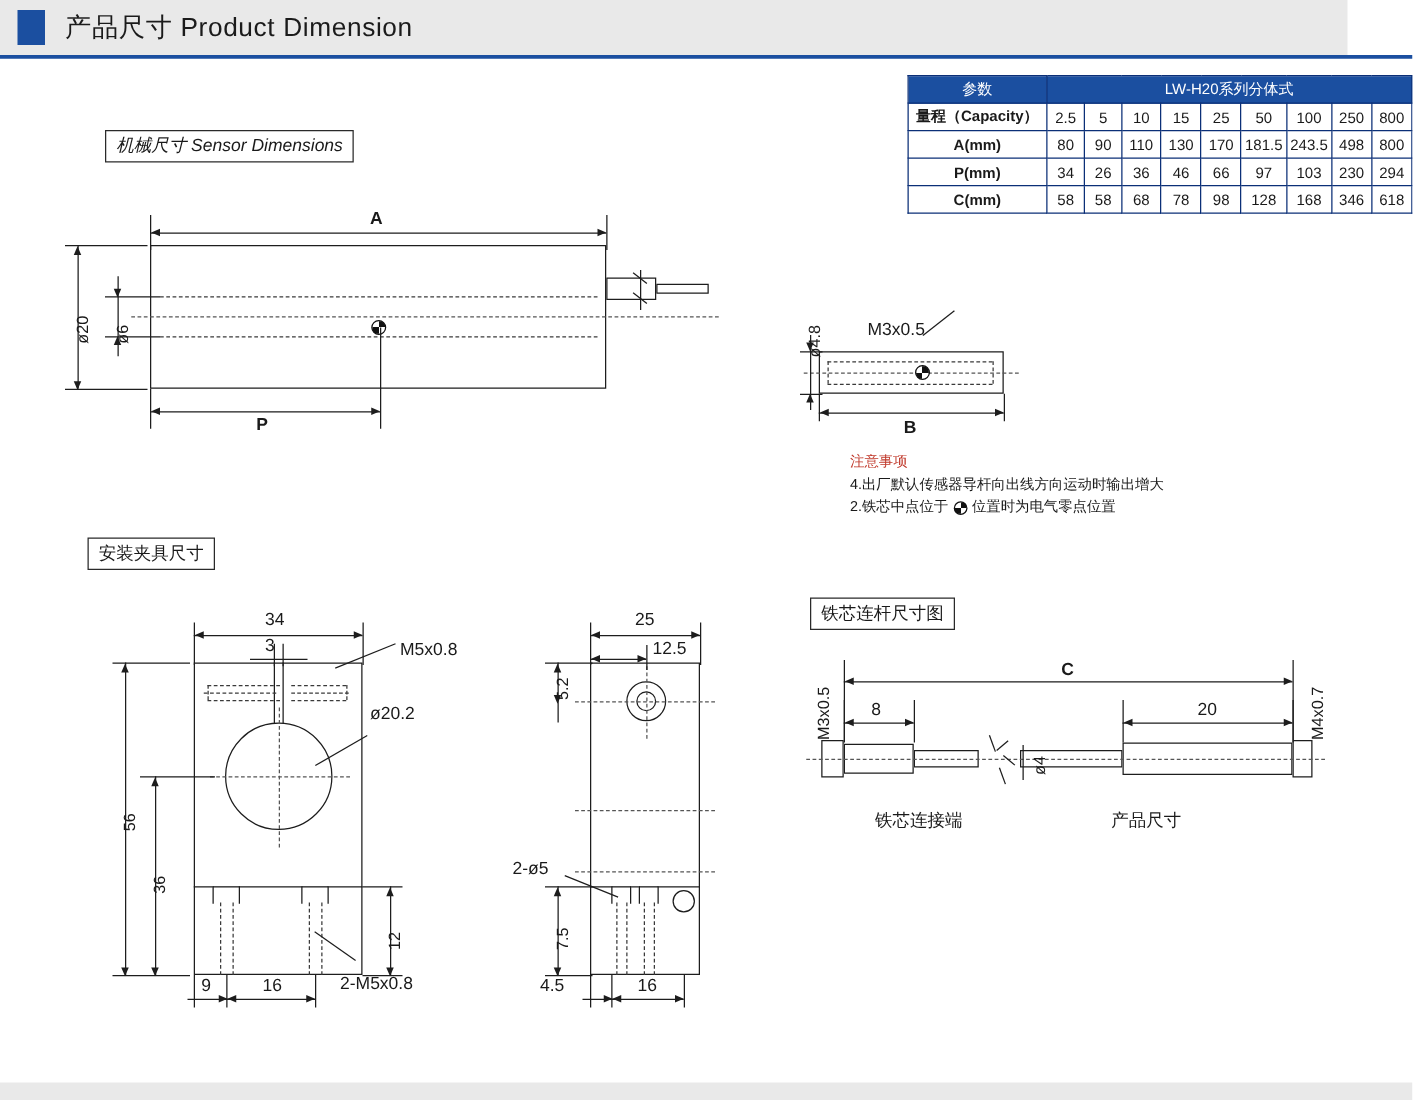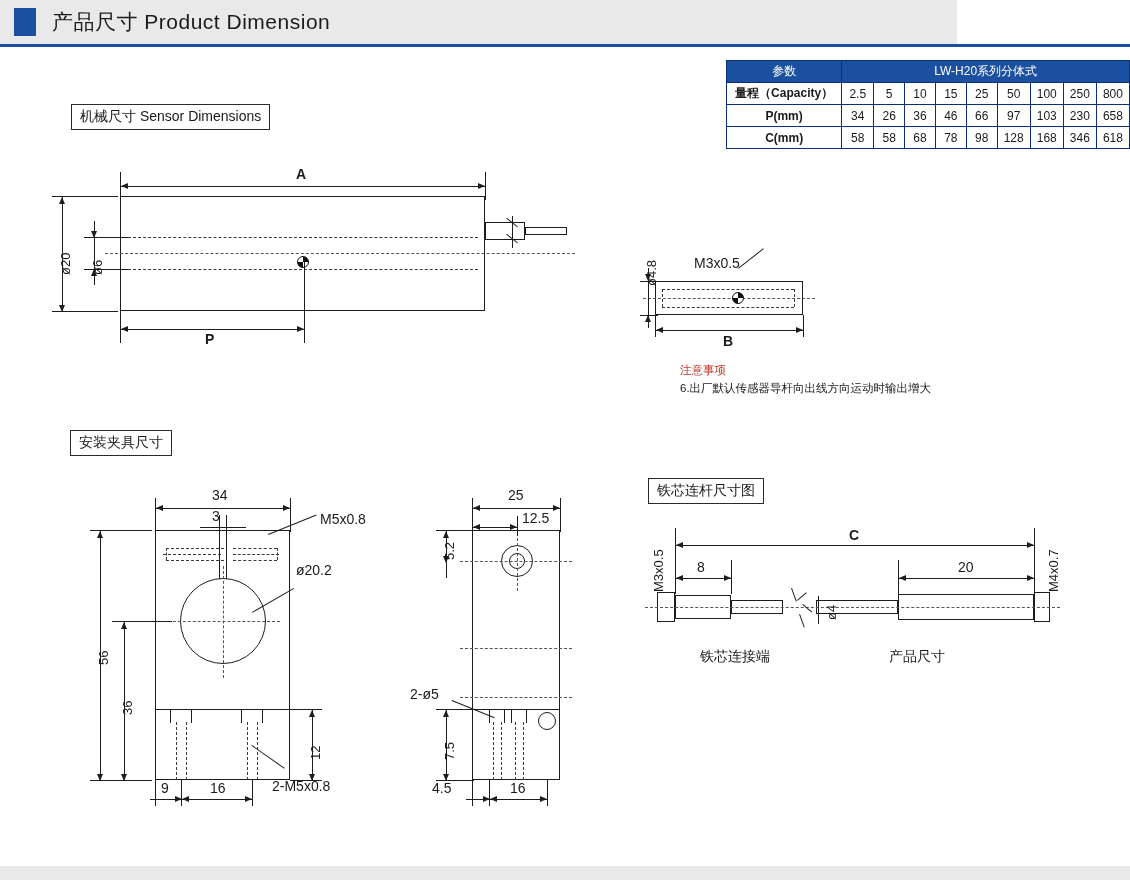--- a/index.html
+++ b/index.html
@@ -6,21 +6,21 @@
   body{
     width:1130px;height:880px;
     background:#ffffff;
     font-family:"Liberation Sans", sans-serif;
     color:#1a1a1a;
     position:relative;
     overflow:hidden;
   }
   
   .header{
-    position:absolute;left:0;top:0;width:957px;height:44px;
+    position:absolute;left:0;top:0;width:1078px;height:44px;
     background:#e9e9e9;
     display:flex;align-items:center;
   }
   .header .accent{
     width:22px;height:28px;background:#1b4fa0;margin-left:14px;margin-right:16px;
   }
   .header .title{
     font-size:21px;color:#1b1b1b;letter-spacing:.5px;
   }
   .header-rule{
@@ -93,47 +93,59 @@
       <td class="val">5</td>
       <td class="val">10</td>
       <td class="val">15</td>
       <td class="val">25</td>
       <td class="val">50</td>
       <td class="val">100</td>
       <td class="val">250</td>
       <td class="val">800</td>
     </tr>
     <tr>
+      <td class="rowhead">A(mm)</td>
+      <td class="val">80</td>
+      <td class="val">90</td>
+      <td class="val">110</td>
+      <td class="val">130</td>
+      <td class="val">170</td>
+      <td class="val">181.5</td>
+      <td class="val">243.5</td>
+      <td class="val">498</td>
+      <td class="val">800</td>
+    </tr>
+    <tr>
       <td class="rowhead">P(mm)</td>
       <td class="val">34</td>
       <td class="val">26</td>
       <td class="val">36</td>
       <td class="val">46</td>
       <td class="val">66</td>
       <td class="val">97</td>
       <td class="val">103</td>
       <td class="val">230</td>
-      <td class="val">658</td>
+      <td class="val">294</td>
     </tr>
     <tr>
       <td class="rowhead">C(mm)</td>
       <td class="val">58</td>
       <td class="val">58</td>
       <td class="val">68</td>
       <td class="val">78</td>
       <td class="val">98</td>
       <td class="val">128</td>
       <td class="val">168</td>
       <td class="val">346</td>
       <td class="val">618</td>
     </tr>
   </tbody>
 </table>
 
-<div class="box-label" style="left:71px;top:104px;">机械尺寸 Sensor Dimensions</div>
+<div class="box-label" style="left:84px;top:104px;font-style:italic;">机械尺寸 Sensor Dimensions</div>
 
 <div class="rect" style="left:120px;top:196px;width:365px;height:115px;"></div>
 
 <div class="rect" style="left:485px;top:222px;width:40px;height:18px;"></div>
 <div class="rect" style="left:525px;top:227px;width:42px;height:8px;"></div>
 
 <div class="ln v" style="left:512px;top:216px;height:32px;"></div>
 <div class="ln" style="left:505px;top:222px;width:14px;height:1px;transform:rotate(38deg);"></div>
 <div class="ln" style="left:505px;top:238px;width:14px;height:1px;transform:rotate(38deg);"></div>
 
@@ -191,21 +203,26 @@
 
 <div class="ln v" style="left:655px;top:315px;height:22px;"></div>
 <div class="ln v" style="left:803px;top:315px;height:22px;"></div>
 <div class="ln h" style="left:655px;top:330px;width:148px;"></div>
 <div class="arrowL" style="left:656px;top:327px;"></div>
 <div class="arrowR" style="left:796px;top:327px;"></div>
 <div class="txt m" style="left:723px;top:333px;font-weight:bold;">B</div>
 
 <div class="note-block" style="left:680px;top:362px;">
   <div class="note-title">注意事项</div>
-  <div>6.出厂默认传感器导杆向出线方向运动时输出增大</div>
+  <div>4.出厂默认传感器导杆向出线方向运动时输出增大</div>
+  <div style="display:flex;align-items:center;gap:4px;">
+    <span>2.铁芯中点位于</span>
+    <span class="zero-mark" style="position:relative;width:11px;height:11px;display:inline-block;"></span>
+    <span>位置时为电气零点位置</span>
+  </div>
 </div>
 
 <div class="box-label" style="left:70px;top:430px;">安装夹具尺寸</div>
 
 <div class="rect" style="left:155px;top:530px;width:135px;height:250px;"></div>
 
 <div class="ln v" style="left:219px;top:530px;height:78px;"></div>
 <div class="ln v" style="left:226px;top:530px;height:78px;"></div>
 
 <div class="circ" style="left:180px;top:578px;width:86px;height:86px;"></div>

